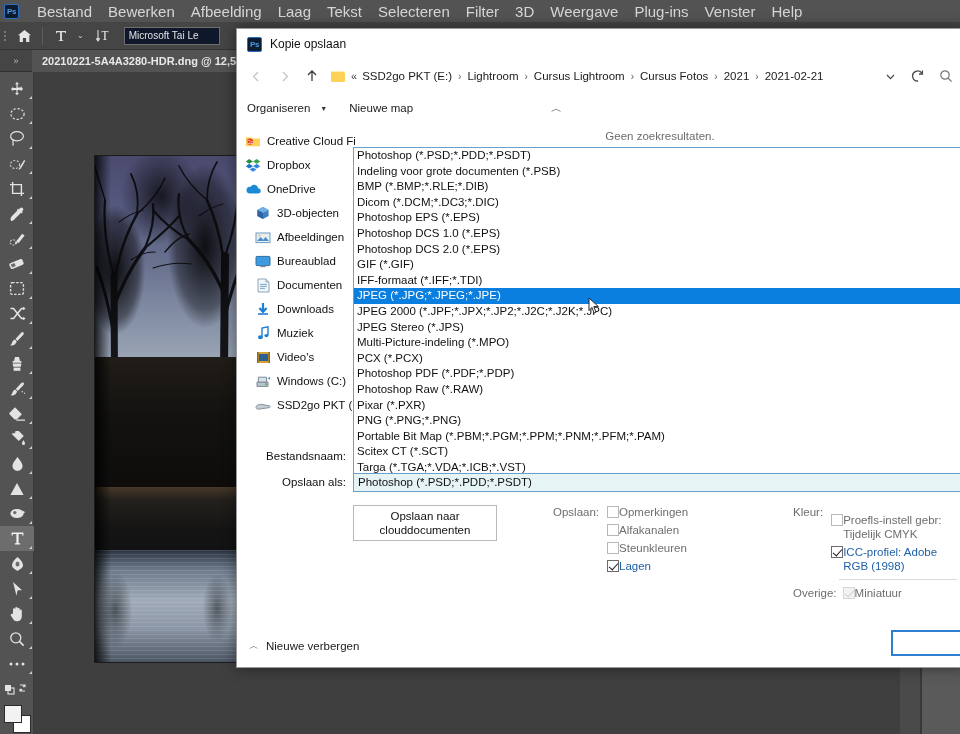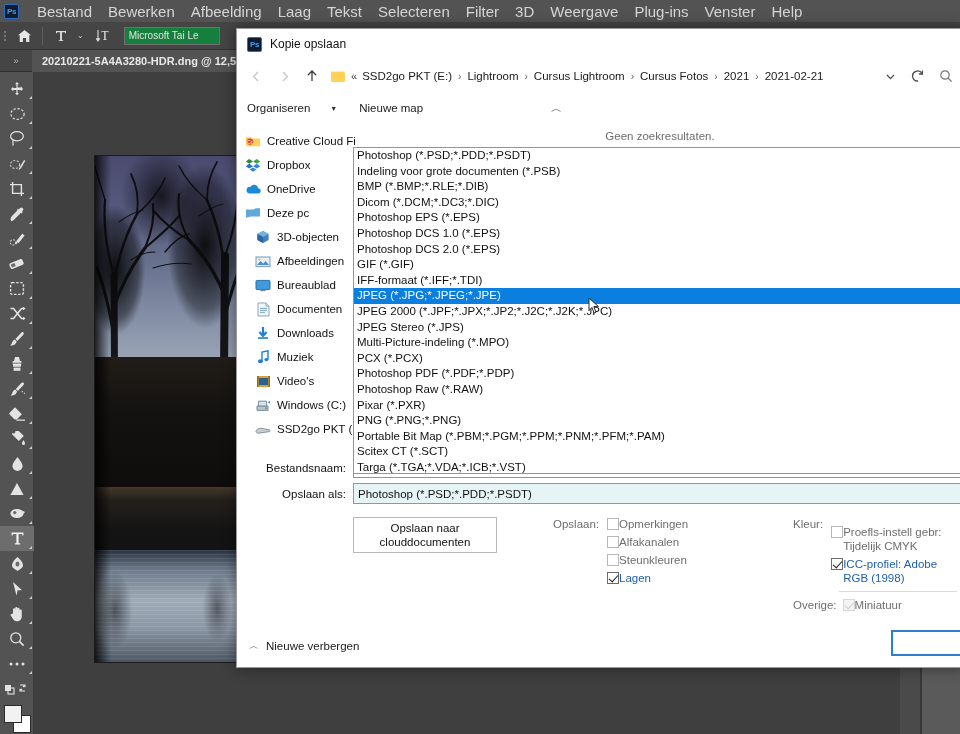--- a/index.html
+++ b/index.html
@@ -39,21 +39,21 @@
     width: 10px; height: 28px; display:flex; flex-direction:column;
     justify-content:center; align-items:center; gap:2px;
   }
   .opt-grip i { display:block; width:2px;height:2px;background:#8b8b8b;border-radius:50%; }
   .opt-btn {
     width: 28px; height: 24px; display: flex; align-items: center;
     justify-content: center; color: #d8d8d8; font-size: 14px;
   }
   .opt-sep { width:1px; height:18px; background:#5e5e5e; margin:0 4px; }
   .opt-field {
-    height: 18px; width: 96px; background: #15803d; border: 1px solid #6e6e6e;
+    height: 18px; width: 96px; background: #0f172a; border: 1px solid #6e6e6e;
     color: #e2e2e2; font-size: 10px; display: flex; align-items: center;
     padding: 0 4px; margin-left: 6px;
   }
   .opt-caret { font-size: 8px; color:#cfcfcf; margin-left:2px;}
 
   
   .ps-tabstrip {
     position: absolute; top: 50px; left: 0; width: 960px; height: 22px;
     background: #454545; border-bottom: 1px solid #2f2f2f;
     display:flex; align-items:center;
@@ -208,21 +208,21 @@
     box-shadow: inset 0 1px 0 #fff0b0;
   }
   .crumb { font-size: 11.5px; color: #1a1a1a; white-space: nowrap; padding:0 1px;}
   .crumb-sep { font-size: 10px; color: #606060; padding: 0 3px; }
   .crumb-chev { font-size: 11px; color: #3a3a3a; padding-right:2px;}
 
   .dlg-toolbar2 {
     height: 30px; display: flex; align-items: center; flex: 0 0 auto;
     padding-left: 10px; gap: 22px;
   }
-  .tb2-item { font-size: 11.5px; color: #1b1b1b; display:flex; align-items:center; gap:20px;}
+  .tb2-item { font-size: 11.5px; color: #1b1b1b; display:flex; align-items:center; gap:10px;}
   .tb2-caret { font-size: 7px; color: #333; }
 
   .dlg-body { flex: 1 1 auto; display: flex; min-height: 0; position: relative; }
 
   .dlg-sidebar {
     width: 118px; flex: 0 0 118px; padding-top: 6px; overflow: hidden;
     background: #fff;
   }
   .side-item {
     height: 24px; display: flex; align-items: center; gap: 6px;
@@ -687,28 +687,20 @@
           <span>Dropbox</span>
         </div>
         <div class="side-item">
           <span class="side-ico">
             <svg width="17" height="12" viewBox="0 0 17 12">
                 <path d="M4.6 10.8h9.2a2.8 2.8 0 00.2-5.6A4.3 4.3 0 006 3.6a3.6 3.6 0 00-1.4 7.2z" fill="#1a8ad6"></path>
               </svg>
           </span>
           <span>OneDrive</span>
         </div>
-        <div class="side-item">
-          <span class="side-ico">
-            <svg width="16" height="12" viewBox="0 0 16 12">
-                <path d="M1 2.6h7.6l2.2-1.4h4.2v8.4H5.6L1 10.8z" fill="#5fa8dc"></path>
-              </svg>
-          </span>
-          <span>Deze pc</span>
-        </div>
         <div class="side-item indent">
           <span class="side-ico">
             <svg width="14" height="14" viewBox="0 0 14 14">
                 <path d="M7 1l5.6 3v6L7 13 1.4 10V4z" fill="#3f7fc0"></path>
                 <path d="M7 1l5.6 3L7 7 1.4 4z" fill="#71b0e4"></path>
                 <path d="M7 7v6L1.4 10V4z" fill="#2e64a0"></path>
               </svg>
           </span>
           <span>3D-objecten</span>
         </div>

